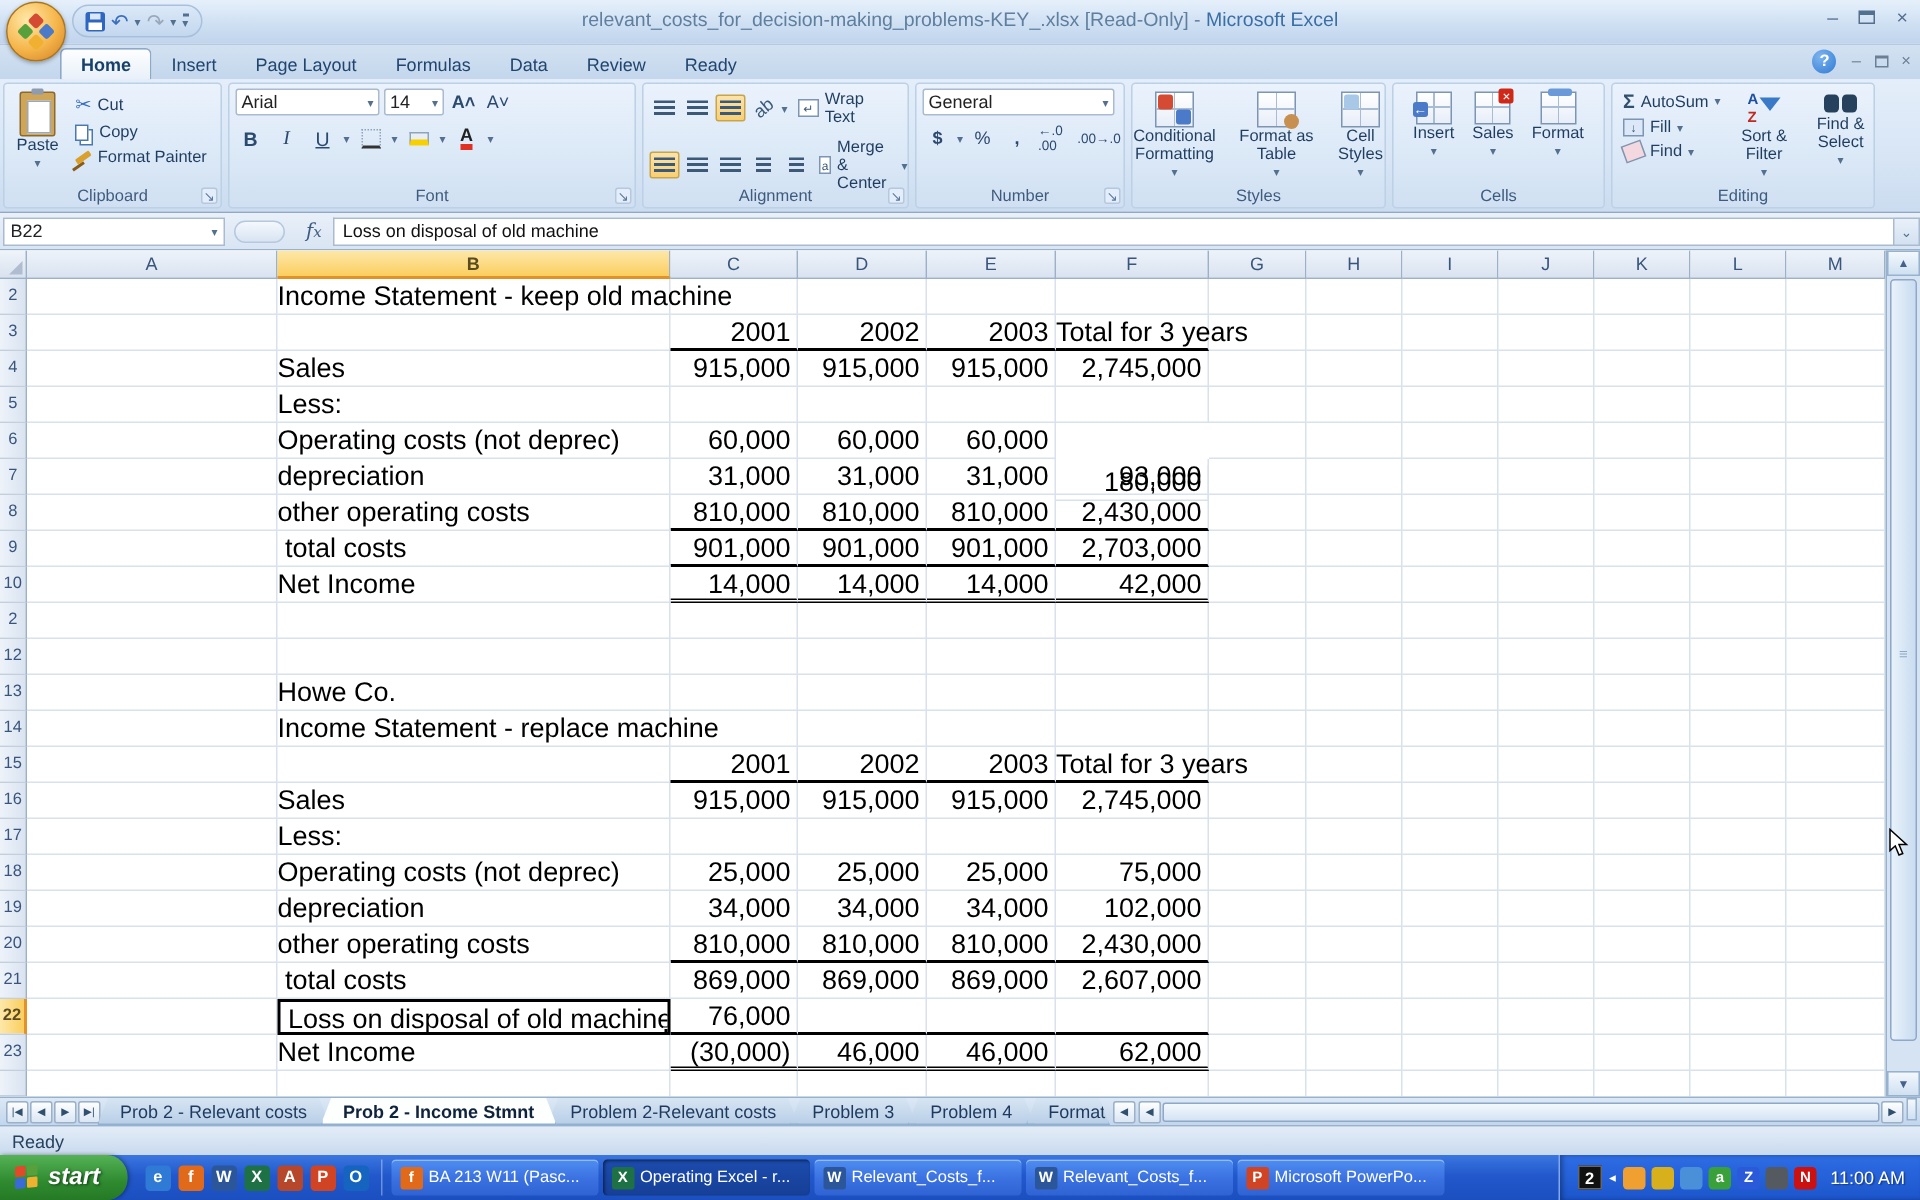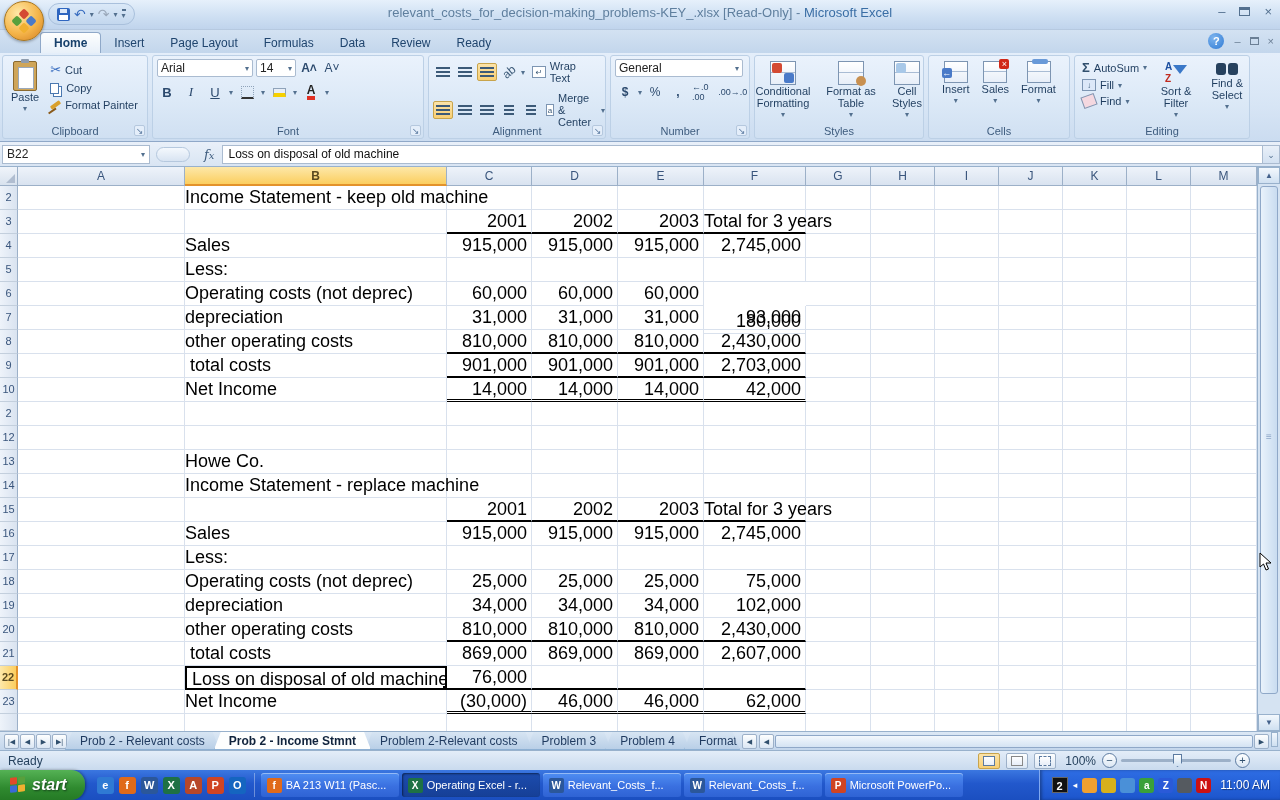--- a/index.html
+++ b/index.html
@@ -844,39 +844,20 @@
   <div class="hscroll">
     <div class="nav">◀</div>
     <div class="hthumb"></div>
     <div class="nav">▶</div>
   </div>
   <div class="splitter"></div>
 </div>
 
 <div class="abs statusbar">
   <span class="ready">Ready</span>
-  <div class="sright">
-    <span class="vbtn sel">
-        <span class="vg"></span>
-      </span>
-    <span class="vbtn">
-        <span class="vg" style="border-color:#888"></span>
-      </span>
-    <span class="vbtn">
-        <span class="vg" style="border-style:dashed"></span>
-      </span>
-    <span class="zoomlbl">100%</span>
-    <div class="zslider">
-      <span class="zbtn">−</span>
-      <span class="zline">
-          <span class="zthumb"></span>
-        </span>
-      <span class="zbtn">+</span>
-    </div>
-  </div>
 </div>
 
 <div class="abs taskbar">
   <div class="startbtn">
     <span class="wflag">
       <i style="background:#e04a2a"></i>
         <i style="background:#58a03c"></i>
         <i style="background:#3a6ad8"></i>
         <i style="background:#f0b030"></i>
     </span>

